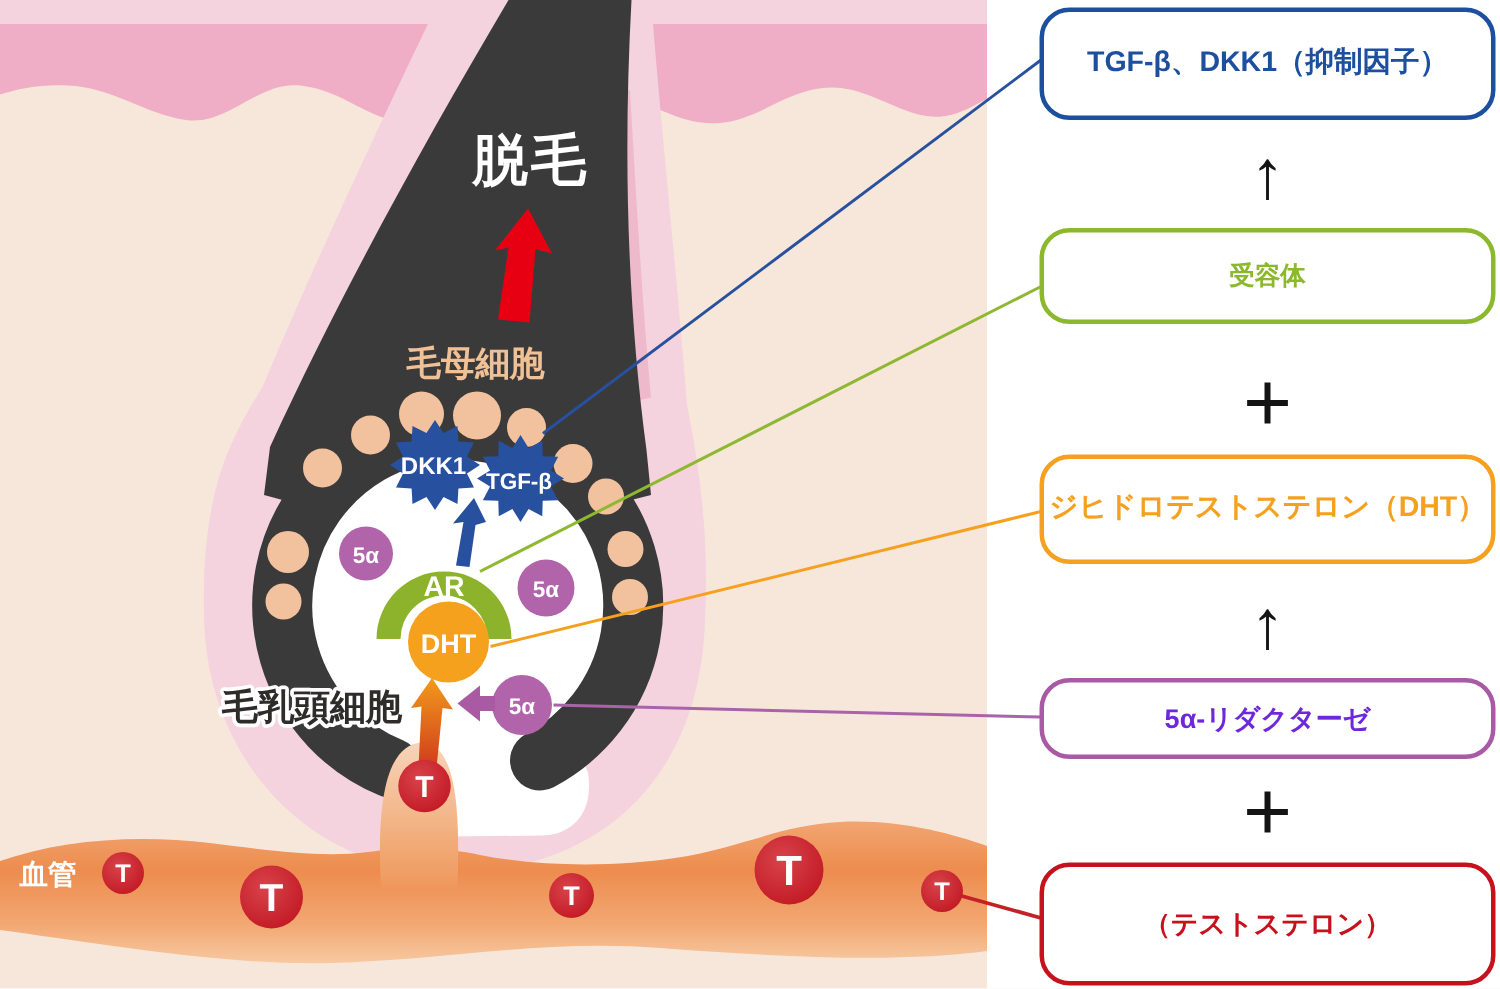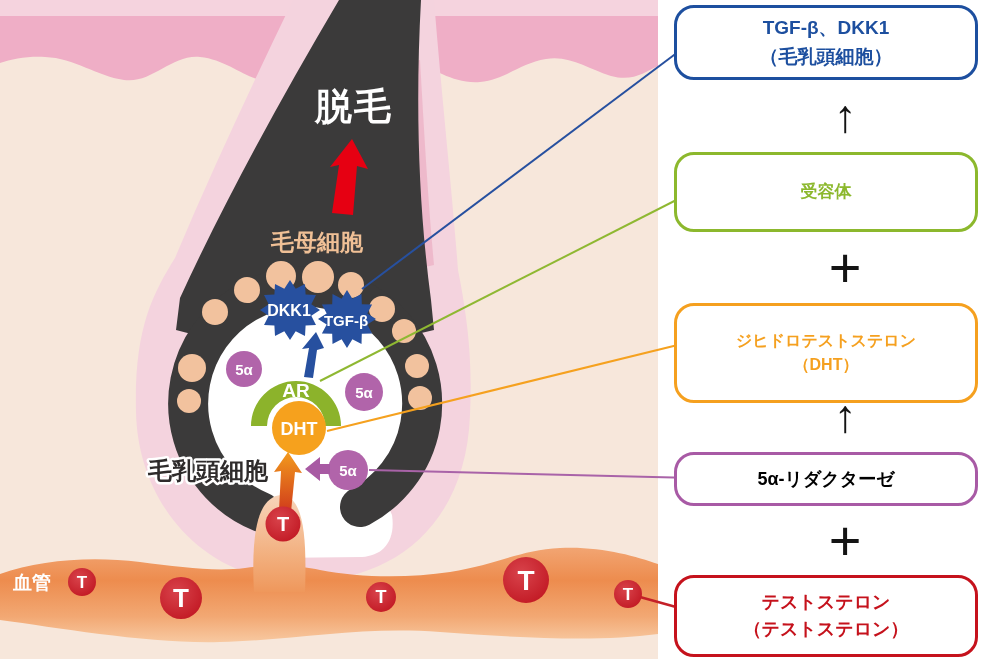--- a/index.html
+++ b/index.html
@@ -1,26 +1,26 @@
 <!DOCTYPE html>
 <html><head>
 <meta charset="utf-8">
 <style>
   html,body{margin:0;padding:0;background:#fff;}
   body{font-family:"Liberation Sans","DejaVu Sans",sans-serif;}
   .canvas{position:relative;width:1000px;height:659px;background:#fff;overflow:hidden;}
   .canvas svg{position:absolute;left:0;top:0;}
-  .fbox{position:absolute;left:674px;width:304px;box-sizing:border-box;background:#fff;
-        border-radius:20px;display:flex;flex-direction:column;justify-content:center;
+  .fbox{position:absolute;left:693px;width:304px;box-sizing:border-box;background:#fff;
+        border-radius:20px;display:flex;flex-direction:row;justify-content:center;
         align-items:center;text-align:center;font-weight:bold;line-height:1.5;}
   .fbox span{display:block;}
   .box-blue  {top:5px;  height:75px;border:3.5px solid #1d4f9f;color:#1d4f9f;font-size:19px;}
-  .box-green {top:152px;height:80px;border:3.5px solid #8cb82d;color:#8cb82d;font-size:17px;}
-  .box-orange{top:303px;height:100px;border:3.5px solid #f5a01f;color:#f5a01f;font-size:16px;}
-  .box-purple{top:452px;height:54px;border:3.5px solid #a85aa5;color:#000000;font-size:18px;}
+  .box-green {top:152px;height:64px;border:3.5px solid #8cb82d;color:#8cb82d;font-size:17px;}
+  .box-orange{top:303px;height:73px;border:3.5px solid #f5a01f;color:#f5a01f;font-size:19px;}
+  .box-purple{top:452px;height:54px;border:3.5px solid #a85aa5;color:#6d28d9;font-size:18px;}
   .box-red   {top:575px;height:82px;border:3.5px solid #c5121c;color:#c5121c;font-size:18px;}
   .sym{position:absolute;left:693px;width:304px;text-align:center;color:#141414;}
   .sym-arrow{font-size:46px;font-weight:bold;line-height:50px;height:50px;}
   .sym-plus{font-size:56px;font-weight:normal;line-height:52px;height:52px;}
   .sym1{top:91px;} .sym2{top:242px;} .sym3{top:391px;} .sym4{top:515px;}
 </style>
 </head>
 <body>
 
 <div class="canvas">
@@ -132,38 +132,37 @@
       <line x1="362" y1="289" x2="694" y2="40" stroke="#27509f"></line>
       <line x1="320" y1="381" x2="694" y2="191" stroke="#8fb832"></line>
       <line x1="327" y1="431" x2="694" y2="341" stroke="#f5a11f"></line>
       <line x1="369" y1="470" x2="694" y2="478" stroke="#a963a8"></line>
       <line x1="640" y1="597" x2="694" y2="612" stroke="#c42028" stroke-width="2.5"></line>
     </g>
   </svg>
 
   <div class="fbox box-blue">
     <span>TGF-β、DKK1</span>
-    <span>（毛乳頭細胞）</span>
+    <span>（抑制因子）</span>
   </div>
   <div class="sym sym-arrow sym1">↑</div>
 
   <div class="fbox box-green">
     <span>受容体</span>
   </div>
   <div class="sym sym-plus sym2">+</div>
 
   <div class="fbox box-orange">
     <span>ジヒドロテストステロン</span>
     <span>（DHT）</span>
   </div>
   <div class="sym sym-arrow sym3">↑</div>
 
   <div class="fbox box-purple">
     <span>5α-リダクターゼ</span>
   </div>
   <div class="sym sym-plus sym4">+</div>
 
   <div class="fbox box-red">
-    <span>テストステロン</span>
     <span>（テストステロン）</span>
   </div>
 
 </div>
 
 </body></html>

